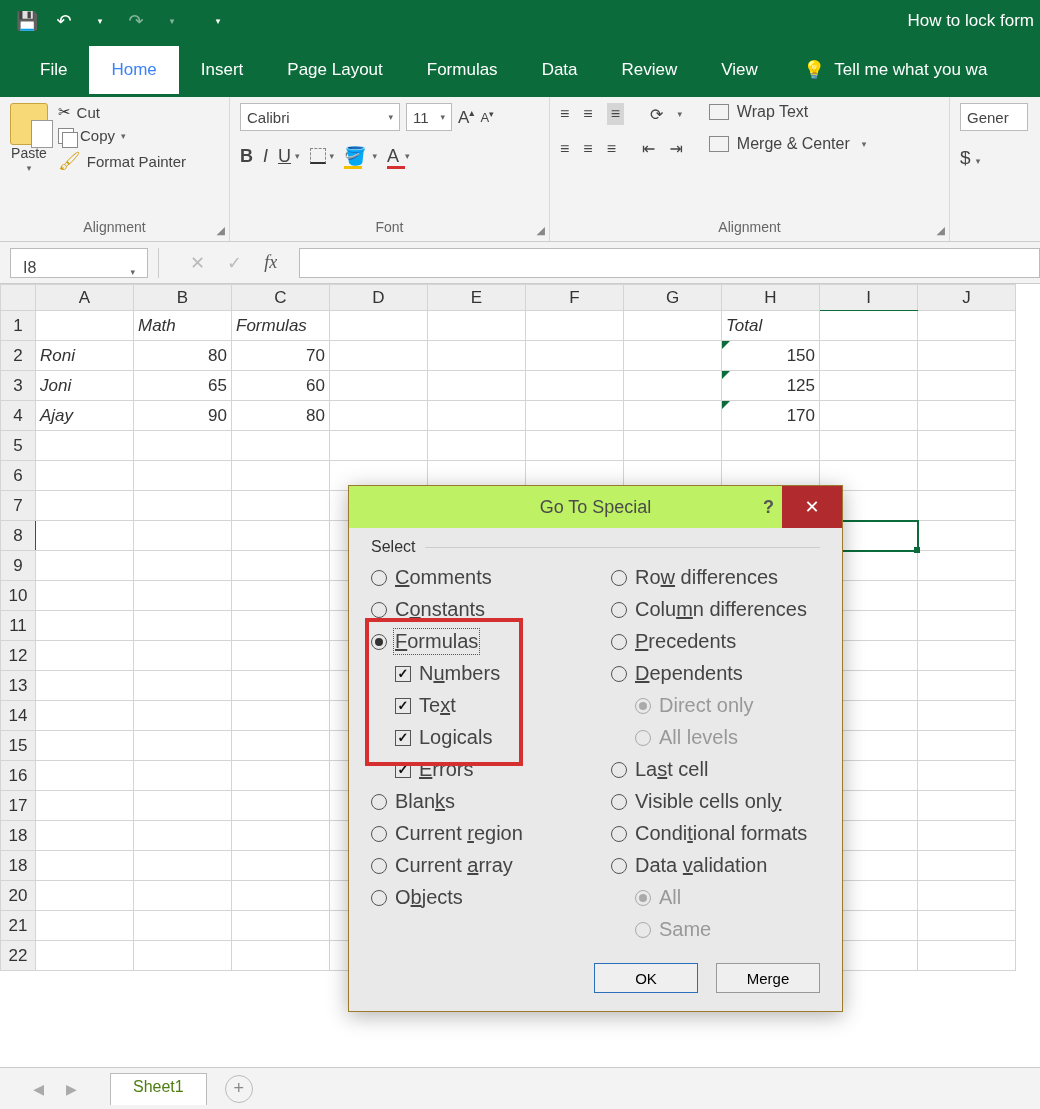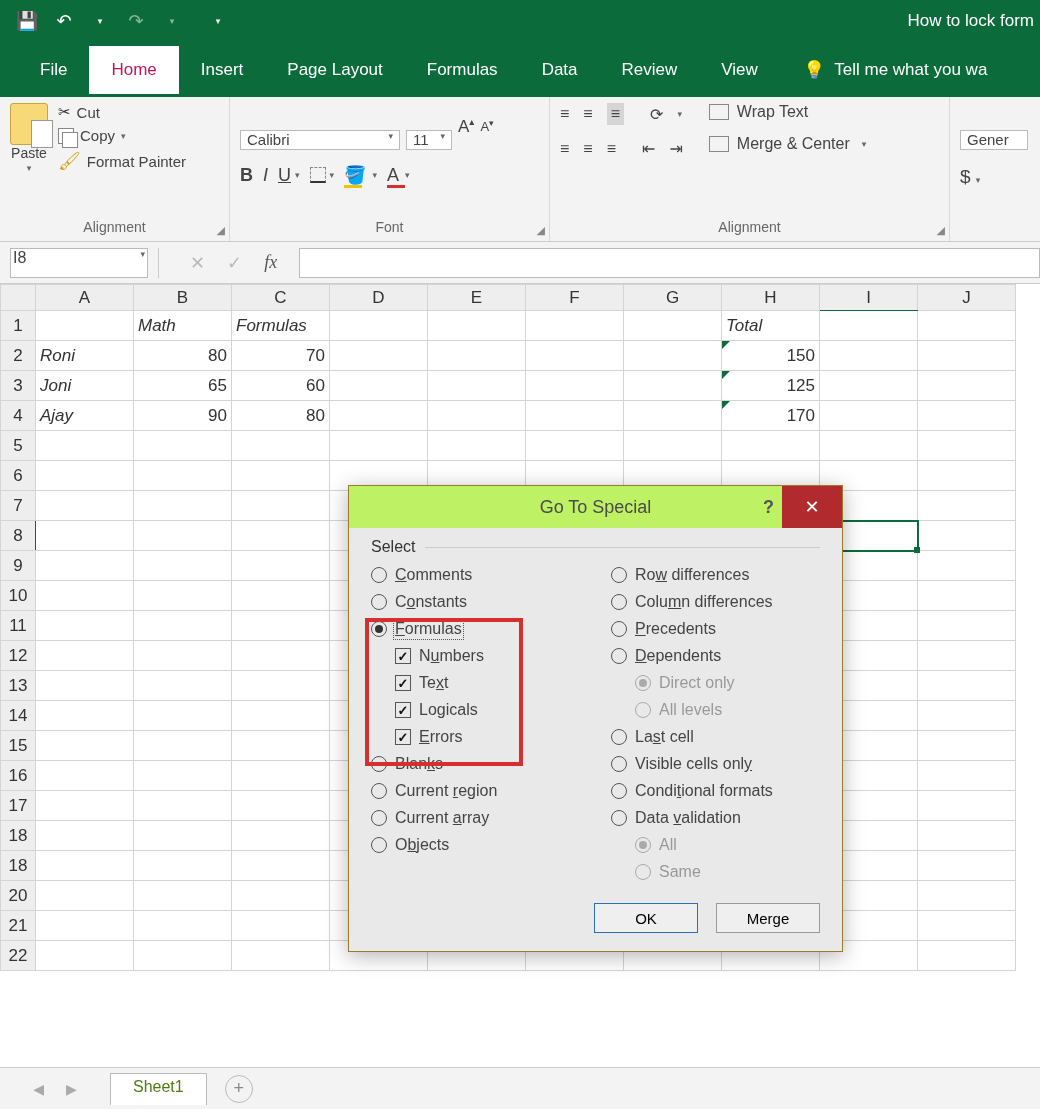--- a/index.html
+++ b/index.html
@@ -7,21 +7,21 @@
 
 
 .titlebar { height: 42px; background: #0b6b3a; display: flex; align-items: center; color: #fff; }
 .qat { display: flex; align-items: center; padding-left: 12px; gap: 4px; }
 .qat .ico { width: 32px; height: 32px; display: flex; align-items: center; justify-content: center; font-size: 18px; }
 .titlebar .doc-title { margin-left: auto; padding-right: 6px; font-size: 17px; white-space: nowrap; }
 
 
 .tabs { height: 55px; background: #0b6b3a; display: flex; align-items: center; padding-left: 18px; color: #fff; font-size: 17px; }
 .tab { padding: 14px 22px; cursor: pointer; }
-.tab.active { background: #fff; color: #be185d; }
+.tab.active { background: #fff; color: #3b82f6; }
 .tellme { margin-left: 24px; display: flex; align-items: center; gap: 8px; }
 .bulb { font-size: 18px; }
 
 
 .ribbon { height: 145px; background: #f3f3f3; border-bottom: 1px solid #ccc; display: flex; }
 .group { border-right: 1px solid #d9d9d9; display: flex; flex-direction: column; padding: 6px 10px 2px 10px; position: relative; }
 .group-label { text-align: center; font-size: 14px; color: #666; margin-top: auto; padding-bottom: 4px; }
 .group-content { display: flex; align-items: flex-start; gap: 10px; }
 .dlaunch { position: absolute; right: 4px; bottom: 4px; font-size: 11px; color: #888; }
 
@@ -33,21 +33,21 @@
 .dd-caret { font-size: 9px; color: #666; margin-top: 2px; }
 .clip-right { display: flex; flex-direction: column; gap: 6px; font-size: 15px; color: #444; }
 .clip-right div { display: flex; align-items: center; gap: 6px; }
 .scissors { color: #333; }
 .copy-ico { display: inline-block; width: 16px; height: 16px; border: 1px solid #888; background: #fff; position: relative; }
 .copy-ico::after { content: ""; position: absolute; left: 3px; top: 3px; width: 14px; height: 14px; border: 1px solid #888; background: #fff; }
 .brush { color: #d4a017; font-size: 18px; }
 
 
 .font-row1 { display: flex; align-items: center; gap: 6px; }
-.combo { height: 20px; border: 1px solid #bbb; background: #fff; display: flex; padding: 0 6px; font-size: 15px; margin-top: 27px; }
+.combo { height: 28px; border: 1px solid #bbb; background: #fff; display: flex; align-items: center; padding: 0 6px; font-size: 15px; }
 .combo.font { width: 160px; }
 .combo.size { width: 46px; }
 .combo .dd { margin-left: auto; font-size: 9px; color: #666; }
 .aup { font-size: 17px; }
 .font-row2 { display: flex; align-items: center; gap: 10px; margin-top: 14px; font-size: 18px; }
 .bold { font-weight: bold; }
 .italic { font-style: italic; }
 .uline { text-decoration: underline; }
 .border-ico { display: inline-block; width: 16px; height: 16px; border: 1px dashed #888; border-bottom: 2px solid #333; }
 .fill-ico { position: relative; }
@@ -60,21 +60,21 @@
 .sel { background: #d5d5d5; padding: 2px 4px; }
 .wrap-row, .merge-row { display: flex; align-items: center; gap: 8px; font-size: 16px; color: #444; }
 .wrap-ico, .merge-ico { display: inline-block; width: 20px; height: 16px; border: 1px solid #888; }
 
 
 .num-block .combo { width: 68px; }
 .dollar { font-size: 19px; margin-top: 16px; }
 
 
 .namebox-row { height: 42px; background: #f3f3f3; display: flex; align-items: center; border-bottom: 1px solid #ccc; }
-.namebox { width: 138px; height: 30px; margin-left: 10px; background: #fff; border: 1px solid #bbb; display: flex; align-items: flex-start; padding: 0 2px; font-size: 16px; }
+.namebox { width: 138px; height: 30px; margin-left: 10px; background: #fff; border: 1px solid #bbb; display: flex; align-items: flex-end; padding: 0 12px; font-size: 16px; }
 .namebox .dd { margin-left: auto; font-size: 9px; color: #666; }
 .fbtns { display: flex; align-items: center; gap: 22px; padding: 0 22px; color: #bbb; font-size: 18px; }
 .fbtns .fx { color: #555; font-style: italic; font-family: serif; }
 .fbar { flex: 1; height: 30px; background: #fff; border: 1px solid #bbb; margin-right: 0; }
 
 
 .grid-wrap { position: relative; }
 table.grid { border-collapse: collapse; table-layout: fixed; }
 table.grid th, table.grid td { border: 1px solid #d4d4d4; font-size: 17px; font-weight: normal; color: #333; }
 table.grid th { background: #eee; height: 26px; }
@@ -99,21 +99,21 @@
 
 
 .dialog { position: absolute; left: 348px; top: 485px; width: 495px; background: #e9e9e9; border: 1px solid #9c7a2b; box-shadow: 0 4px 20px rgba(0,0,0,0.3); }
 .dlg-title { height: 42px; background: #bef264; display: flex; align-items: center; justify-content: center; color: #4b4b4b; font-size: 18px; position: relative; }
 .dlg-help { position: absolute; right: 68px; font-weight: bold; color: #555; font-size: 18px; }
 .dlg-close { position: absolute; right: 0; top: 0; width: 60px; height: 42px; background: #b02a2e; color: #fff; display: flex; align-items: center; justify-content: center; font-size: 18px; }
 .dlg-body { padding: 10px 22px 18px 22px; }
 .fieldset-label { font-size: 16px; color: #333; display: flex; align-items: center; }
 .fieldset-label .line { flex: 1; height: 1px; background: #ccc; margin-left: 10px; }
 .opts { display: flex; gap: 30px; margin-top: 10px; }
-.col { display: flex; flex-direction: column; gap: 9px; font-size: 16px; }
+.col { display: flex; flex-direction: column; gap: 9px; font-size: 20px; }
 .opt { display: flex; align-items: center; gap: 8px; }
 .opt.disabled { color: #999; }
 .indent { margin-left: 24px; }
 .radio, .check { width: 16px; height: 16px; border: 1px solid #555; display: inline-flex; align-items: center; justify-content: center; flex-shrink: 0; }
 .radio { border-radius: 50%; }
 .radio.on::after { content: ""; width: 8px; height: 8px; border-radius: 50%; background: #333; }
 .radio.dis { border-color: #aaa; }
 .radio.dis.on::after { background: #aaa; }
 .check.on::after { content: "✓"; font-size: 13px; font-weight: bold; color: #111; }
 .undacc { text-decoration: underline; }

